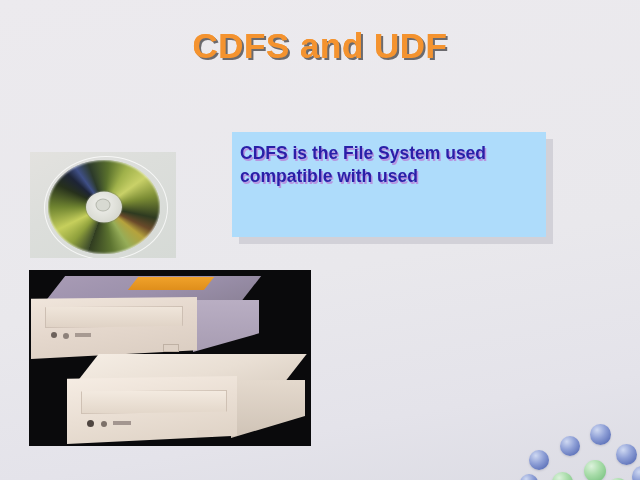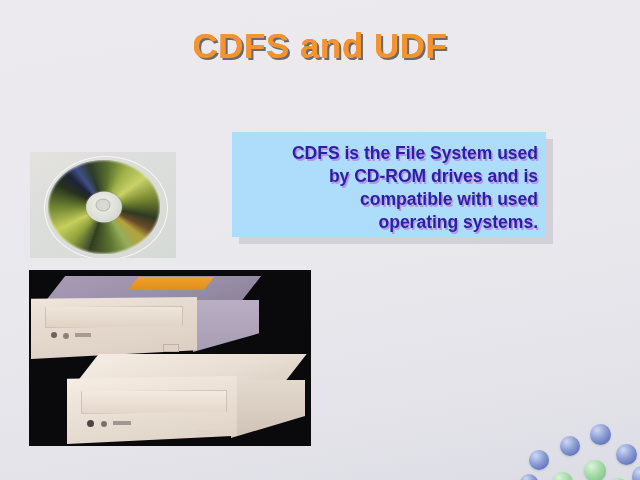--- a/index.html
+++ b/index.html
@@ -49,21 +49,21 @@
     width: 314px;
     height: 105px;
     background: #aedcfb;
     box-sizing: border-box;
     padding: 10px 8px 0 8px;
   }
   #textbox-text {
     font-size: 17.5px;
     font-weight: bold;
     line-height: 23px;
-    text-align: right;
+    text-align: left;
     color: #2a1fa8;
     text-shadow: 1.5px 1.5px 0 #b794e0;
   }
 
   
   #cd-photo {
     position: absolute;
     left: 30px;
     top: 152px;
     width: 146px;
@@ -252,23 +252,21 @@
     <div class="drv" id="drv-bot-btn1"></div>
     <div class="drv" id="drv-bot-btn2"></div>
     <div class="drv" id="drv-bot-slot"></div>
     <div class="drv" id="drv-bot-eject"></div>
   </div>
 
   <div id="textbox-shadow"></div>
   <div id="textbox">
     <div id="textbox-text">
         <div>CDFS is the File System used</div>
-        <div>by CD-ROM drives and is</div>
         <div>compatible with used</div>
-        <div>operating systems.</div>
       </div>
   </div>
 
   <div id="spheres">
       <div class="sph blue" style="left: 70px; top: 24px; width: 21px; height: 21px;"></div>
       <div class="sph blue" style="left: 40px; top: 36px; width: 20px; height: 20px;"></div>
       <div class="sph blue" style="left: 96px; top: 44px; width: 21px; height: 21px;"></div>
       <div class="sph blue" style="left: 9px; top: 50px; width: 20px; height: 20px;"></div>
       <div class="sph green" style="left: 64px; top: 60px; width: 22px; height: 22px;"></div>
       <div class="sph blue" style="left: 112px; top: 66px; width: 21px; height: 21px;"></div>

